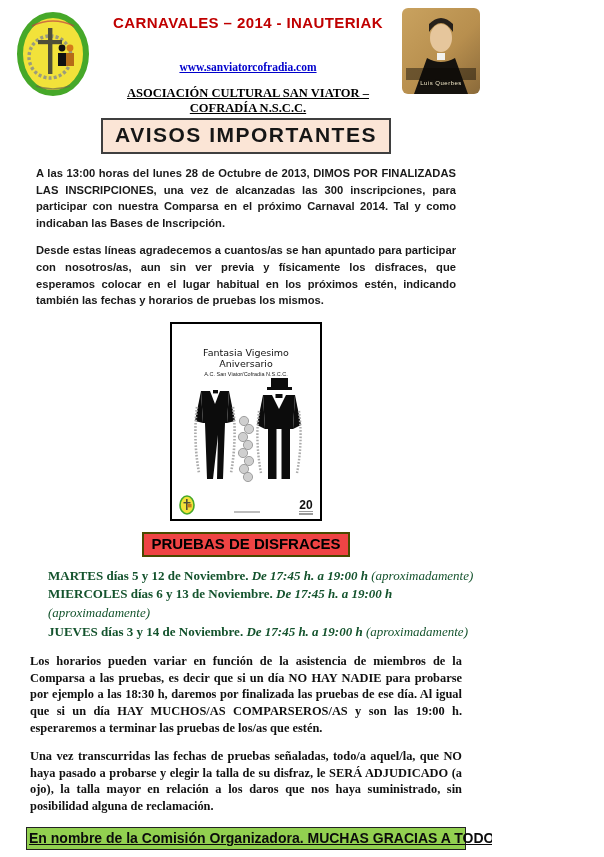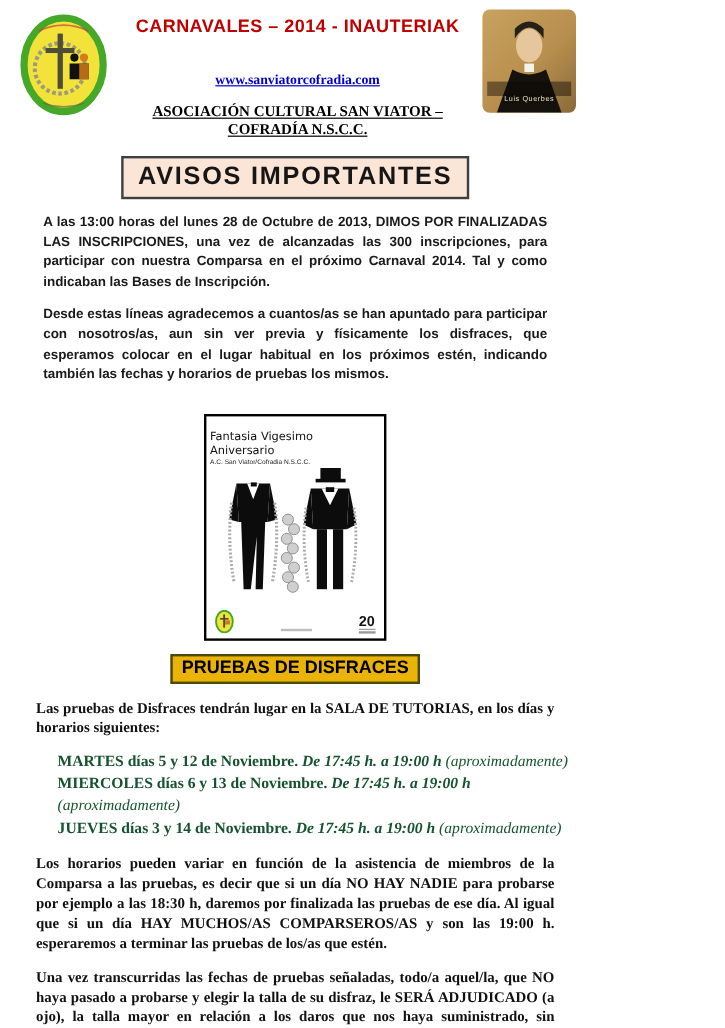--- a/index.html
+++ b/index.html
@@ -9,42 +9,42 @@
   .header{display:flex;align-items:flex-start;padding:8px 12px 0 12px;}
   .logo-left{width:82px;flex:0 0 82px;}
   .photo-right{width:78px;flex:0 0 78px;position:relative;border-radius:6px;overflow:hidden;
                background:linear-gradient(135deg,#c9a25f 0%,#b88f4e 55%,#8a6a3a 100%);height:86px;}
   .photo-caption{position:absolute;left:0;right:0;bottom:8px;text-align:center;color:#f3e8c8;
                  font-size:6px;letter-spacing:.5px;text-shadow:0 0 2px #000;}
   .header-center{flex:1;text-align:center;padding-top:6px;}
   .title{margin:0;font-size:15px;font-weight:bold;color:#c00000;letter-spacing:.4px;}
   .website{display:inline-block;margin-top:12px;font-family:"Liberation Serif",serif;
            font-weight:bold;font-size:11.5px;color:#0000cc;text-decoration:underline;cursor:pointer;}
-  .association{margin:11px 0 12px;font-family:"Liberation Serif",serif;font-size:12.5px;
+  .association{margin:11px 0 0;font-family:"Liberation Serif",serif;font-size:12.5px;
                font-weight:bold;color:#000;text-decoration:underline;}
   
   .avisos{width:max-content;margin:2px auto 0;background:#fbe5d6;border:2px solid #3f3f3f;
           padding:3px 12px 5px;font-size:21px;font-weight:bold;letter-spacing:1.5px;color:#161616;}
-  .pruebas{width:max-content;margin:11px auto 0;background:#eab308;border:2px solid #4a4a00;
+  .pruebas{width:max-content;margin:11px auto 0;background:#ef4444;border:2px solid #4a4a00;
            padding:1px 7px 3px;font-size:15px;font-weight:bold;color:#000;}
   .footer-bar{margin:13px 26px 0;background:#92d050;border:1px solid #222;text-align:center;
               font-size:14px;font-weight:bold;text-decoration:underline;color:#0b0b0b;
               padding:2px 2px 3px;white-space:nowrap;}
   
   p.sans{margin:11px 0 0;padding:0 36px;font-size:11.2px;font-weight:bold;line-height:16.6px;
          text-align:justify;}
   p.serif{margin:12px 0 0;padding:0 30px;font-family:"Liberation Serif",serif;font-size:12.4px;
           font-weight:bold;line-height:16.6px;text-align:justify;color:#111;}
   .schedule{margin-top:10px;padding-left:48px;font-family:"Liberation Serif",serif;
             font-size:13px;font-weight:bold;line-height:18.6px;color:#14532d;}
   .schedule .time{font-style:italic;}
   .schedule .approx{font-style:italic;font-weight:normal;}
   
-  .poster{width:142px;margin:24px auto 0;border:2px solid #000;background:#fff;
-          padding:12px 3px 4px;}
+  .poster{width:142px;margin:13px auto 0;border:2px solid #000;background:#fff;
+          padding:23px 3px 4px;text-align:center;}
   .poster-title{font-size:9.5px;color:#111;font-family:"DejaVu Sans",sans-serif;}
   .poster-sub{font-size:5.5px;margin-top:2px;color:#222;}
   .poster-foot{display:flex;align-items:flex-end;justify-content:space-between;padding:0 4px;margin-top:2px;}
   .poster-20{font-size:12px;font-weight:bold;line-height:9px;color:#111;font-family:"Liberation Sans",sans-serif;}
   .tiny-bar{width:26px;height:2px;background:#bdbdbd;margin:0 auto 2px;}
   .p20-lines{width:14px;height:1.6px;background:#9a9a9a;margin-top:1px;}
 </style>
 </head>
 <body>
 
@@ -137,21 +137,20 @@
       <div class="tiny-bar"></div>
       <div class="poster-20">
         <span>20</span>
         <div class="p20-lines"></div><div class="p20-lines"></div>
       </div>
     </div>
   </div>
 
   <div class="pruebas">PRUEBAS DE DISFRACES</div>
 
-  <p class="serif">Las pruebas de Disfraces tendrán lugar en la SALA DE TUTORIAS, en los días y horarios siguientes:</p>
 
   <div class="schedule">
     <div>
       <span class="day">MARTES días 5 y 12 de Noviembre.</span>
       <span class="time">De 17:45 h.  a 19:00 h</span>
       <span class="approx">(aproximadamente)</span>
     </div>
     <div>
       <span class="day">MIERCOLES días 6 y 13 de Noviembre.</span>
       <span class="time">De 17:45 h.  a 19:00 h</span>

